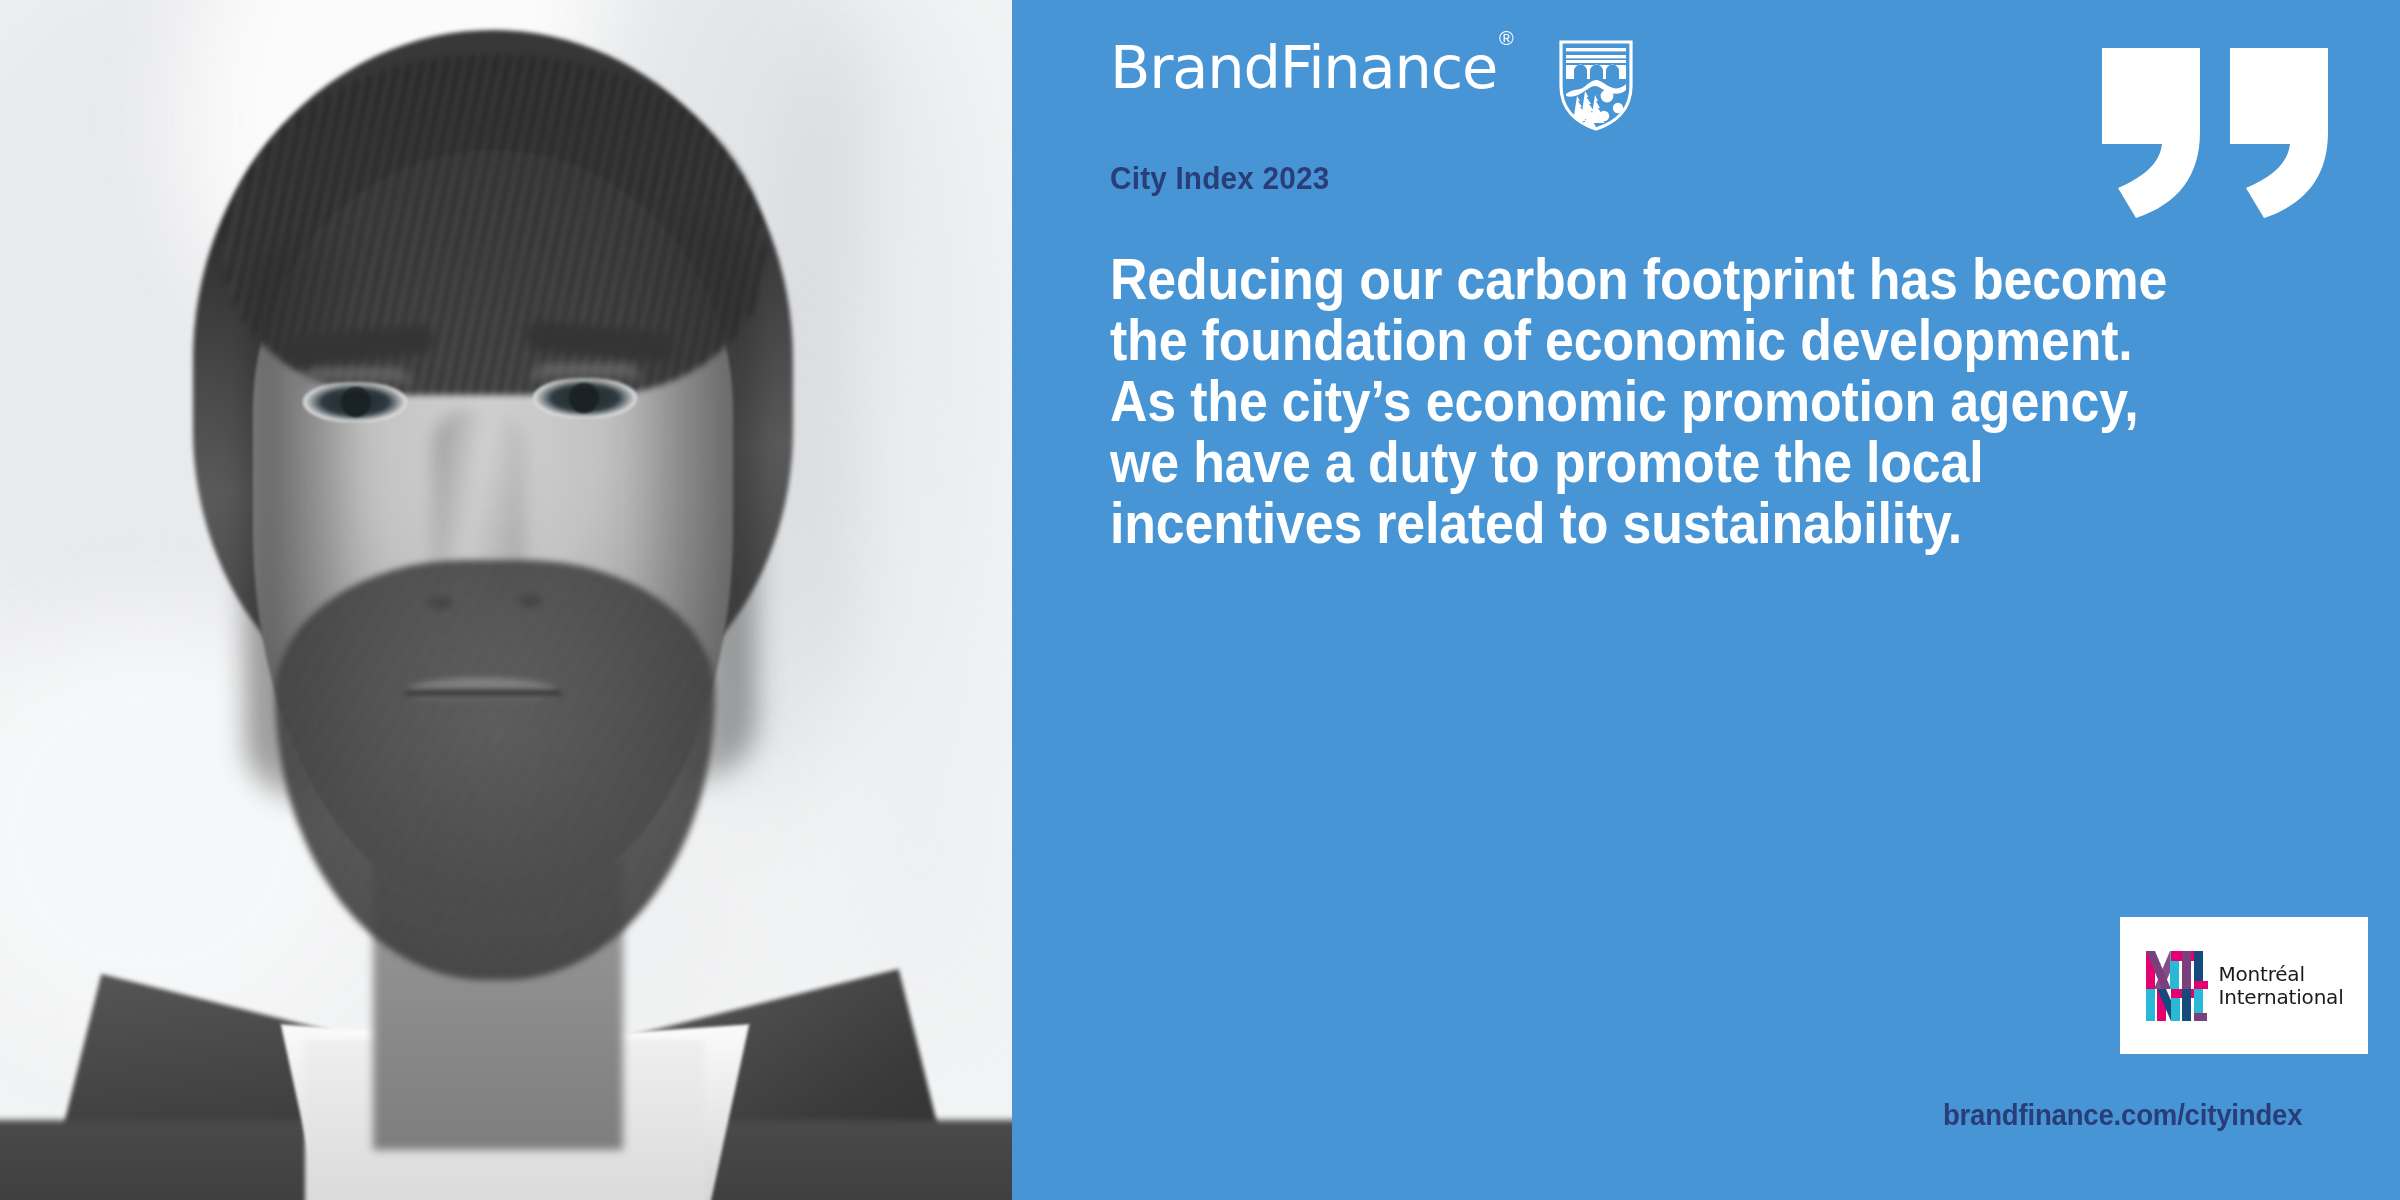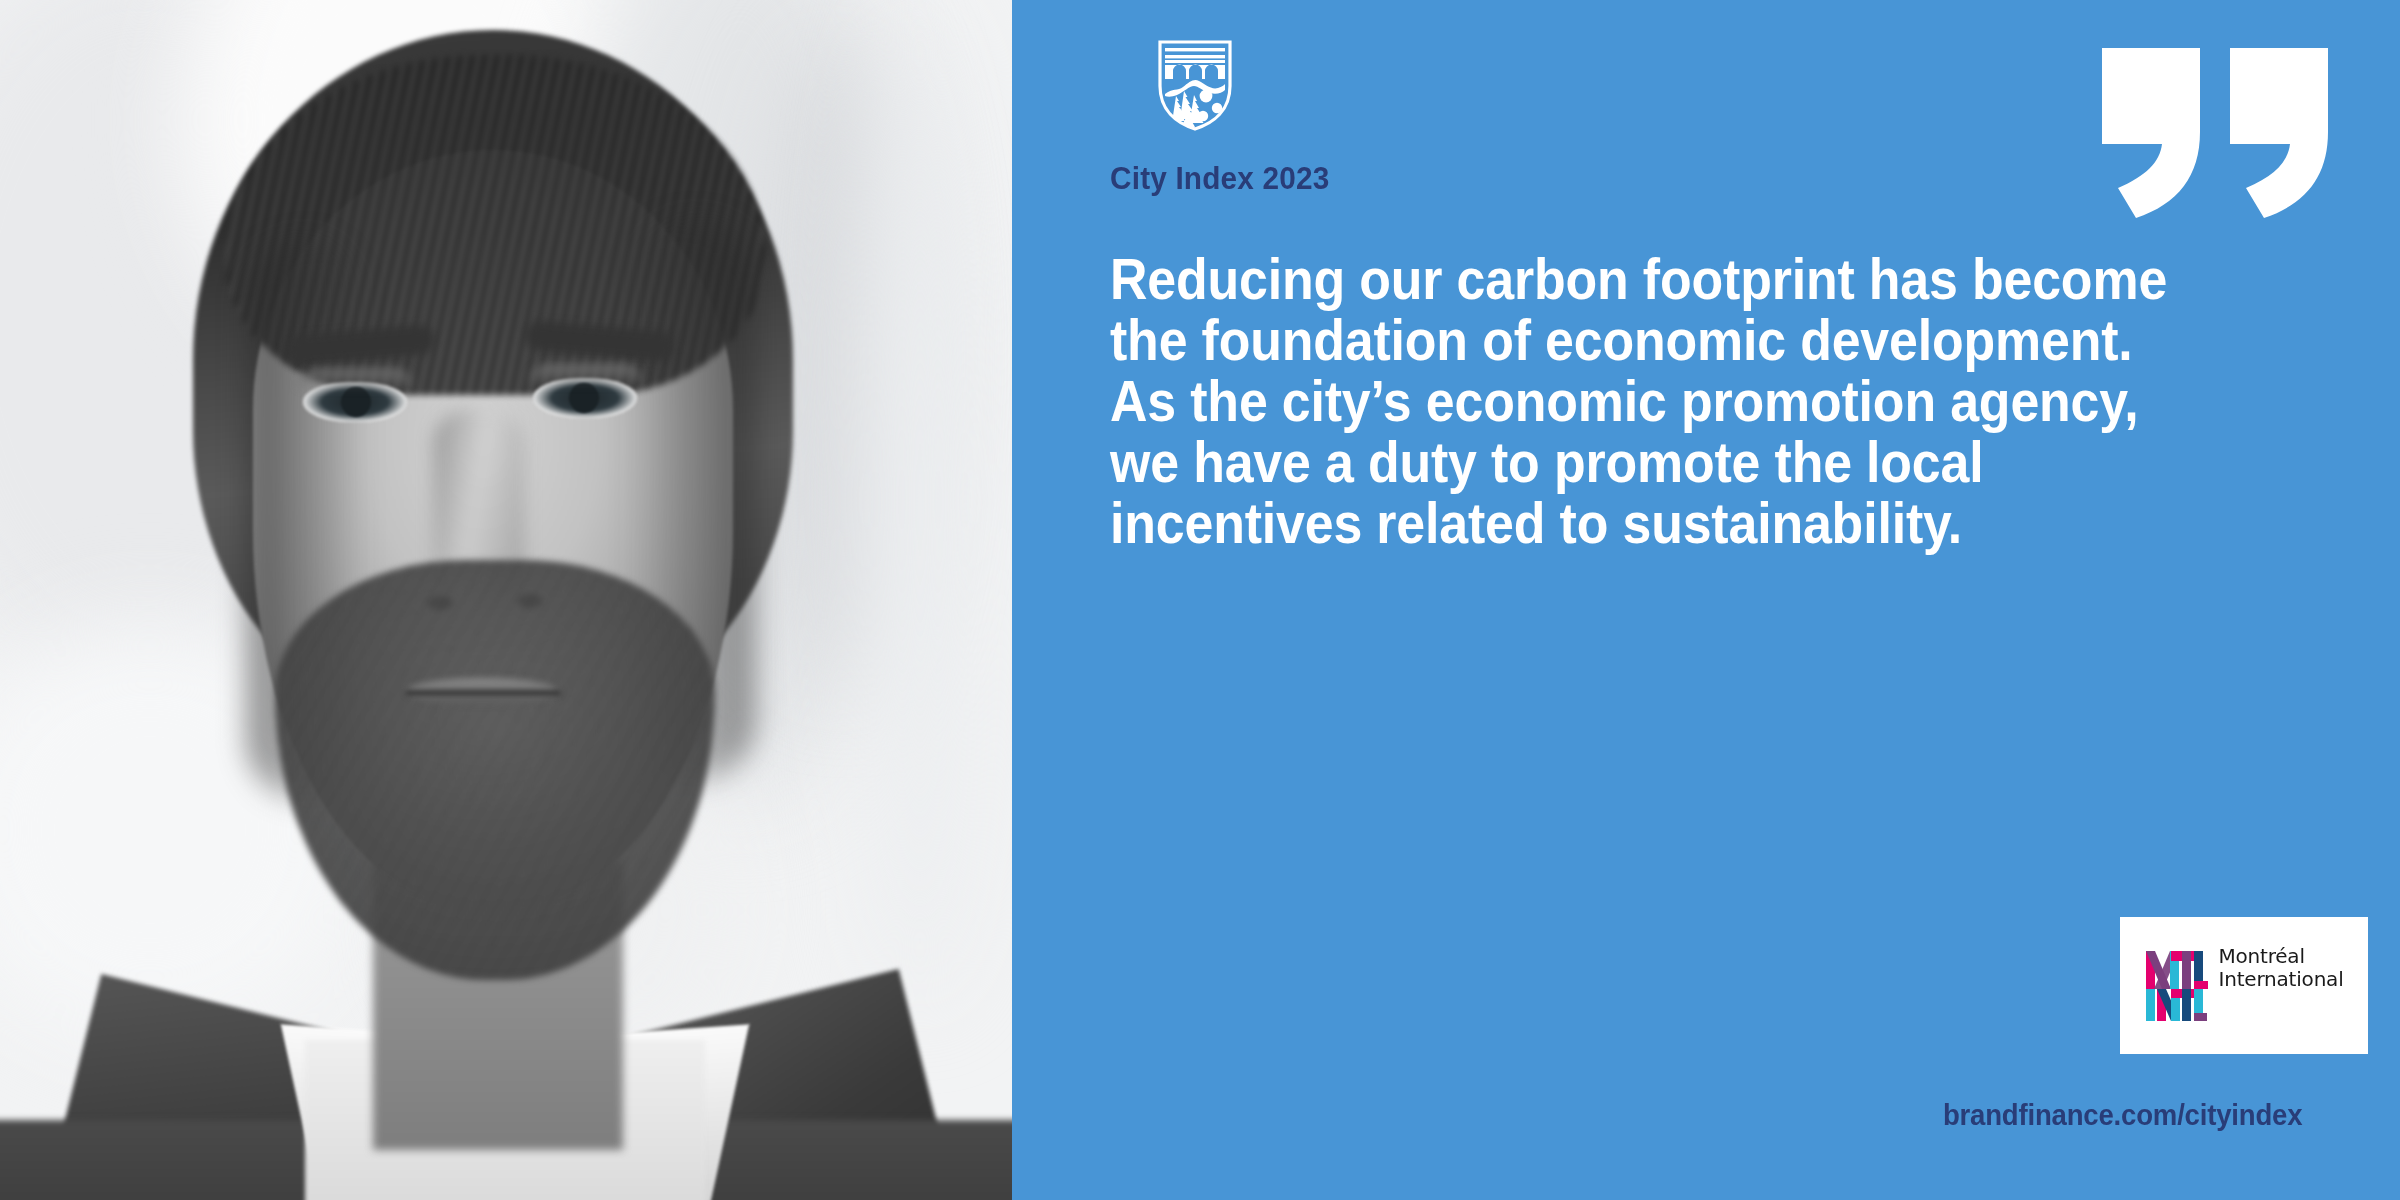--- a/index.html
+++ b/index.html
@@ -300,21 +300,21 @@
     top: 917px;
     width: 248px;
     height: 137px;
     background: #ffffff;
     display: flex;
     align-items: center;
     justify-content: center;
   }
   #mtl-lockup {
     display: flex;
-    align-items: flex-start;
+    align-items: center;
   }
   #mtl-mark { display:block; }
   #mtl-name {
     color: #1a1a1a;
     font-size: 20px;
     line-height: 23px;
     font-family: "DejaVu Sans", sans-serif;
     font-weight: 400;
     letter-spacing: -0.2px;
     white-space: pre-line;
@@ -376,20 +376,21 @@
       <div class="nostril nostril-r"></div>
       <div class="beard"></div>
       <div class="mouth"></div>
       <div class="mouth-line"></div>
     </div>
   </div>
 
   <div id="blue-panel">
 
     <div id="bf-logo-row">
+      <div id="bf-wordmark"><span class="bf-strong">Brand</span><span>Finance</span><span id="bf-reg">®</span></div>
 
       <div id="bf-shield">
         <svg width="78" height="95" viewBox="0 0 78 95" fill="none" xmlns="http://www.w3.org/2000/svg">
           <defs>
             <clipPath id="shieldClip">
               <path d="M4 4 H74 V48 C74 72 58 85 39 91 C20 85 4 72 4 48 Z"></path>
             </clipPath>
           </defs>
 
           <path d="M4 4 H74 V48 C74 72 58 85 39 91 C20 85 4 72 4 48 Z" fill="none" stroke="#ffffff" stroke-width="3.2"></path>

